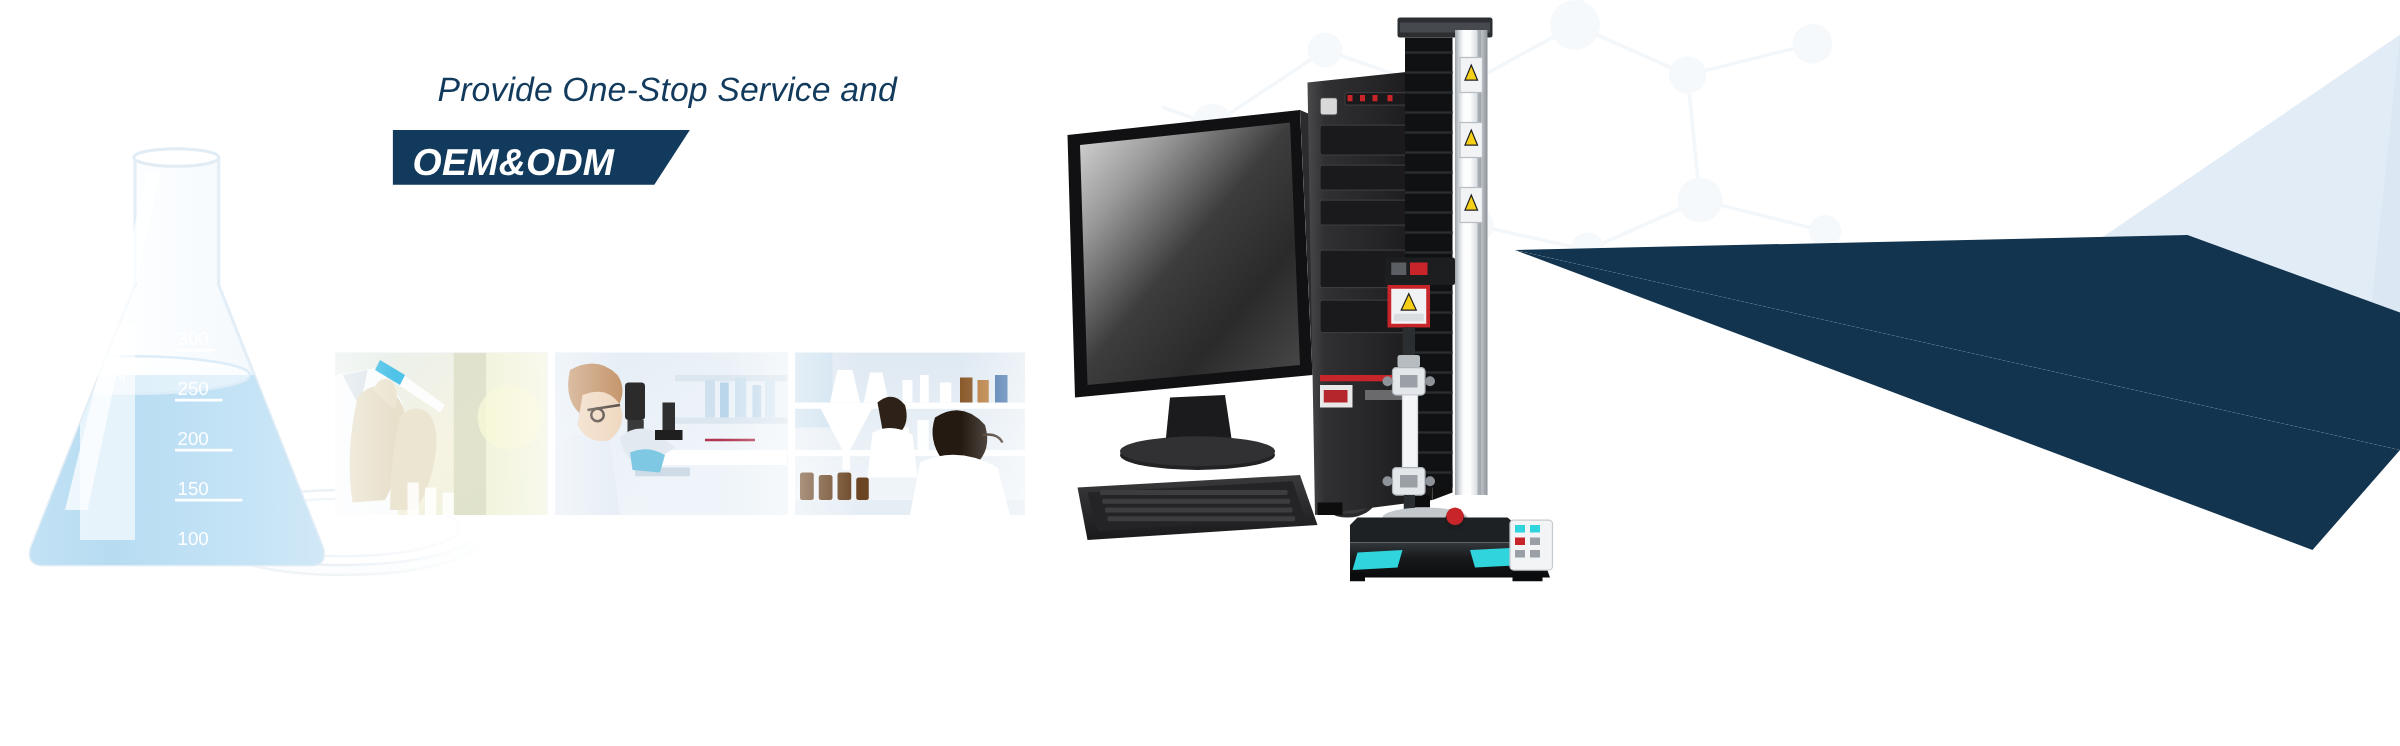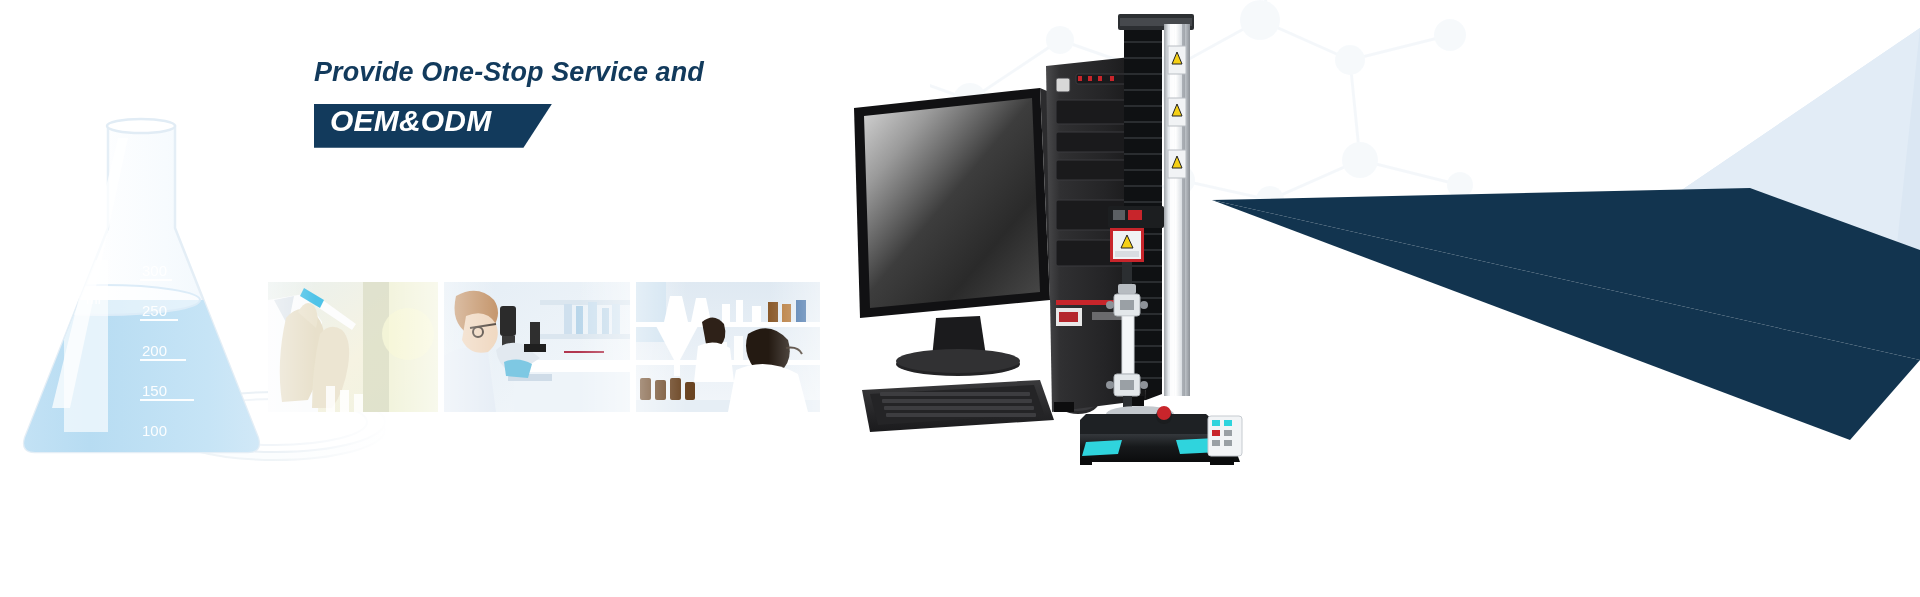--- a/index.html
+++ b/index.html
@@ -34,26 +34,27 @@
   }
 
   
   .text-block {
     position:absolute;
     left:314px; top:56px;
     width:620px;
   }
   .headline-1 {
     font-size:27px;
-    font-weight:bold;
+    font-weight:normal;
     font-style:italic;
     color:#123a5c;
     letter-spacing:.1px;
     line-height:1.25;
     white-space:nowrap;
+    margin-left:36px;
   }
   .headline-2 {
     margin-top:21px;
     font-size:25px;
     font-style:italic;
     font-weight:bold;
     color:#93a6bc;
     letter-spacing:.1px;
     line-height:1.25;
     white-space:nowrap;
@@ -64,21 +65,21 @@
     position:relative;
   }
   .tag-shape {
     position:absolute;
     left:0; top:0;
     height:44px;
     width:238px;
     background:#123a5c;
     clip-path:polygon(0 0, 100% 0, 88% 100%, 0 100%);
     display:flex;
-    align-items:flex-start;
+    align-items:flex-end;
   }
   .tag-shape span {
     display:block;
     padding-left:16px;
     font-size:30px;
     font-weight:bold;
     font-style:italic;
     color:#ffffff;
     letter-spacing:.2px;
     white-space:nowrap;

